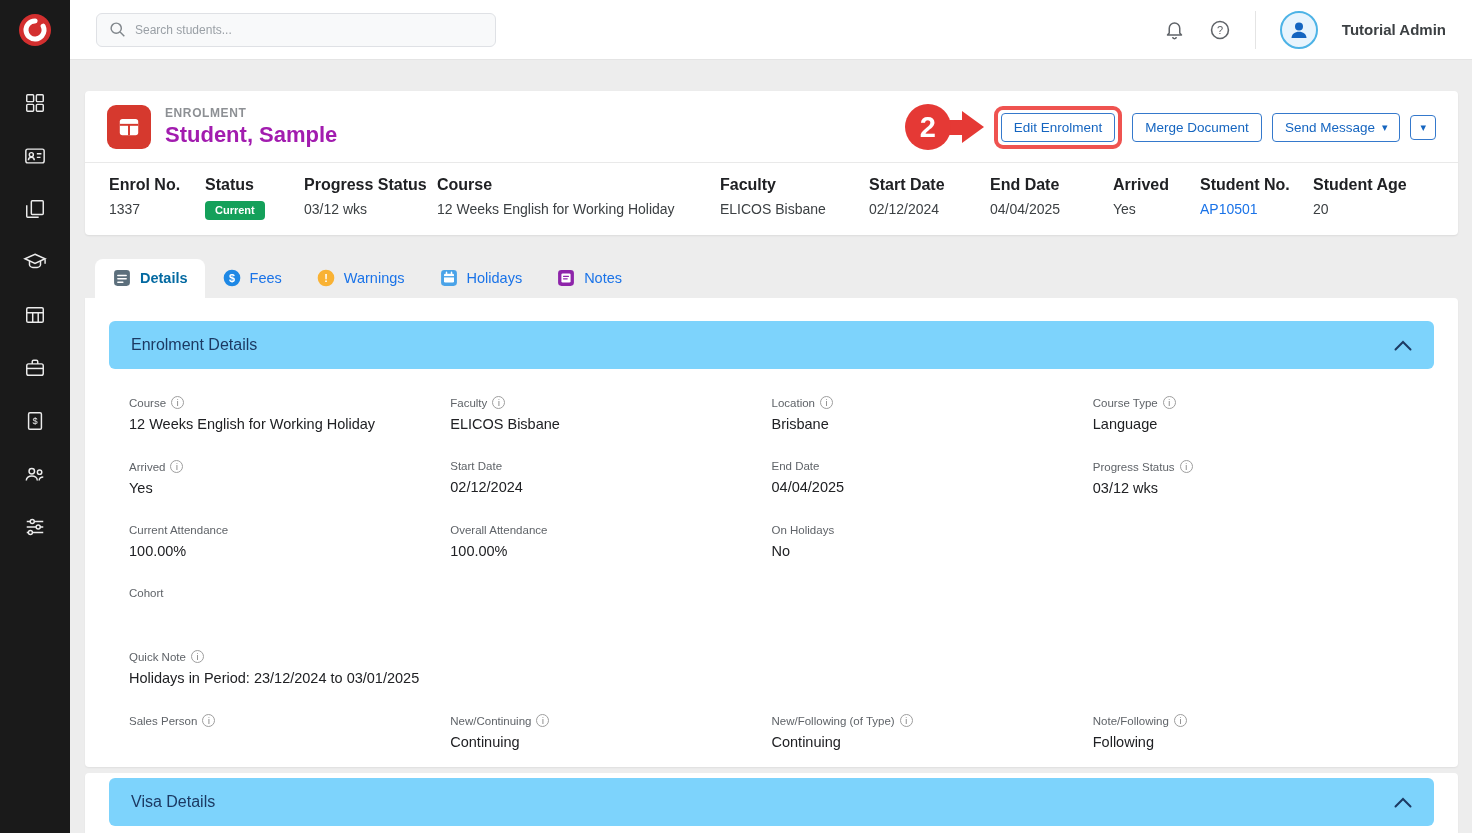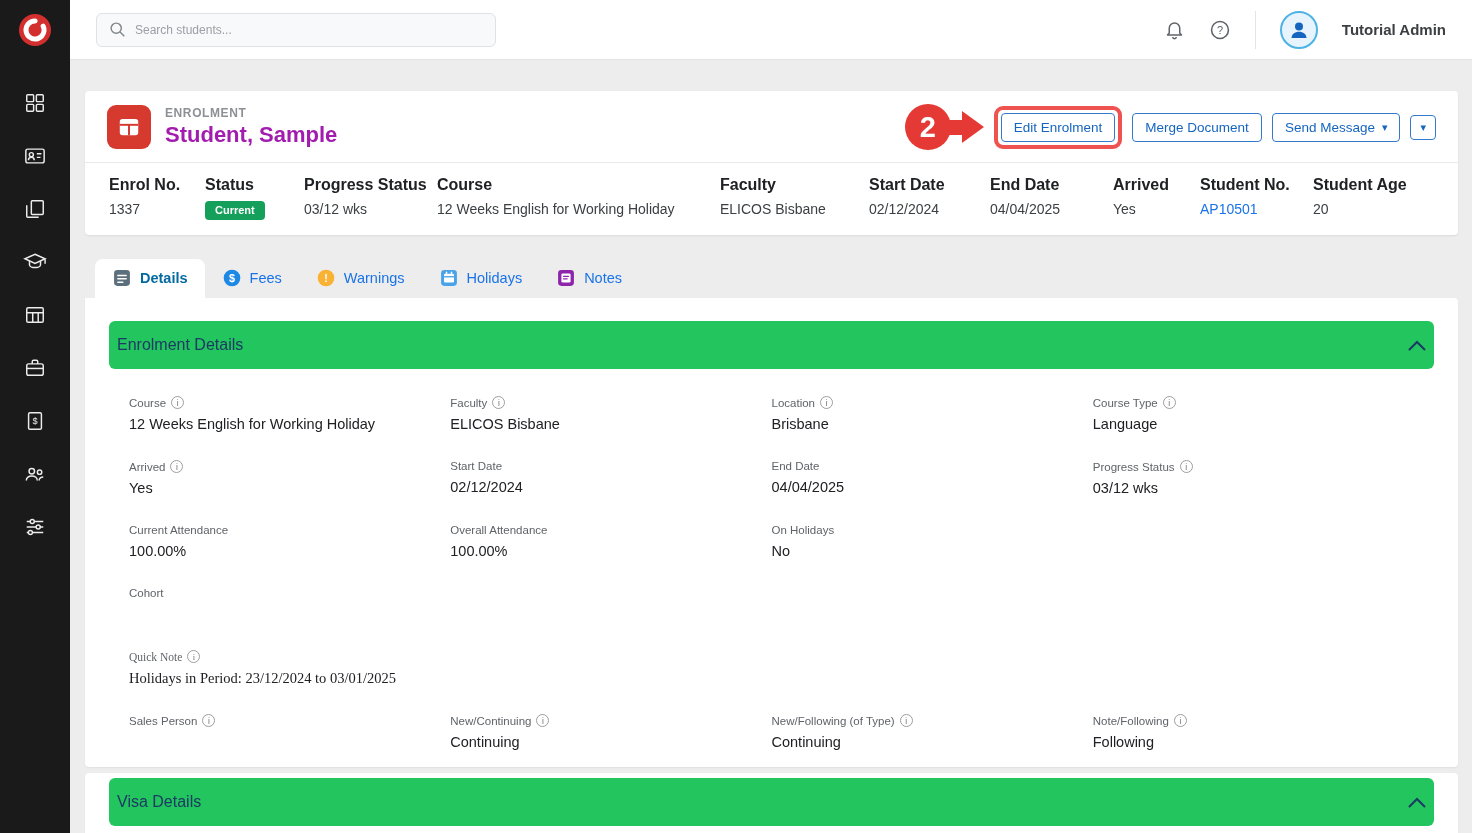--- a/index.html
+++ b/index.html
@@ -69,31 +69,31 @@
   
   .tabs { display:flex; align-items:flex-end; margin-top:24px; padding-left:10px; }
   .tab { display:flex; align-items:center; gap:8px; padding:9px 17px 10px; font-size:14.5px;
     color:#1a73e8; cursor:pointer; }
   .tab.active { background:#fff; border-radius:8px 8px 0 0; color:#0369a1; font-weight:700; }
   .tab-ic { width:20px; height:20px; display:block; }
 
   
   .content-card { background:#fff; border-radius:0 4px 4px 4px; padding:23px 24px 0; height:469px;
     box-shadow:0 1px 2px rgba(0,0,0,.06); }
-  .section-head { background:#22c55e; border-radius:6px; height:48px; display:flex; align-items:center;
-    padding:0 8px; }
+  .section-head { background:#7dd3fc; border-radius:6px; height:48px; display:flex; align-items:center;
+    padding:0 22px; }
   .section-title { font-size:16px; color:#1c3a63; }
   .chevron-btn { margin-left:auto; background:none; border:none; cursor:pointer; display:flex; }
 
   .fields { padding:27px 20px 0; display:grid; grid-template-columns:repeat(4,1fr); row-gap:27px; }
   .field-label { font-size:11.5px; color:#5f6368; display:flex; align-items:center; gap:5px; }
   .field-value { font-size:14.5px; color:#202124; margin-top:7px; min-height:17px; }
   .info { width:13px; height:13px; border:1px solid #9e9e9e; border-radius:50%; font-size:8.5px;
     color:#757575; display:inline-flex; align-items:center; justify-content:center; font-style:normal; }
-  .span-all { grid-column:1 / -1;font-family:Liberation Serif, serif; }
+  .span-all { grid-column:1 / -1; }
 
   .visa-card { background:#fff; border-radius:4px; margin-top:6px; padding:5px 24px 0; height:88px;
     overflow:hidden; box-shadow:0 1px 2px rgba(0,0,0,.06); }
 </style>
 </head>
 <body>
 
 <div class="sidebar">
   <div class="logo-wrap">
     <svg width="36" height="36" viewBox="0 0 36 36">

